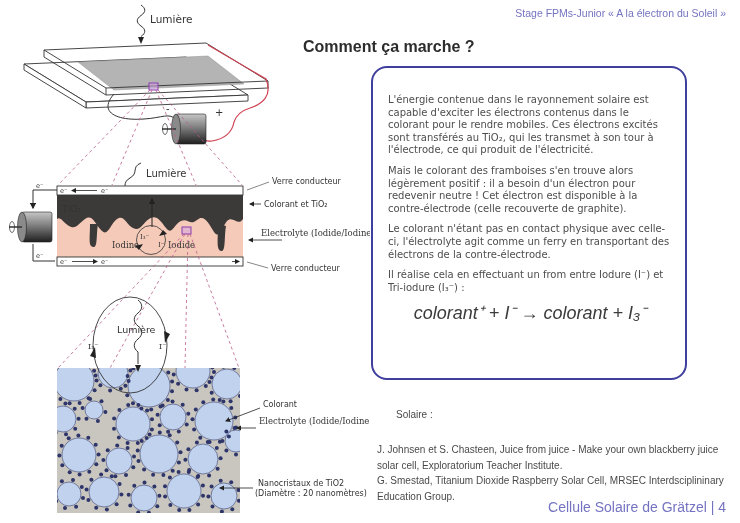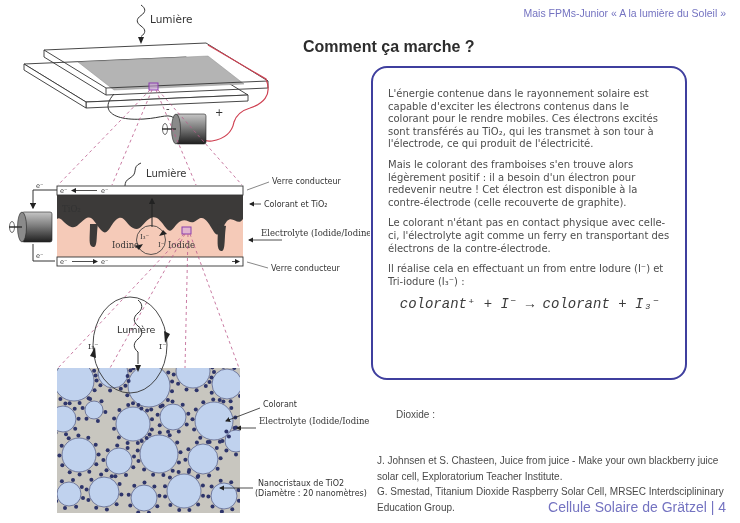--- a/index.html
+++ b/index.html
@@ -1,41 +1,41 @@
 <!DOCTYPE html>
 <html><head>
 <meta charset="utf-8">
 <style>
   *{margin:0;padding:0;box-sizing:border-box}
   html,body{width:740px;height:523px}
   body{background:#fff;font-family:"Liberation Sans",sans-serif;position:relative;overflow:hidden}
   .header{position:absolute;top:7px;right:14px;font-size:10.5px;color:#7473c1}
   .page-title{position:absolute;left:303px;top:38px;font-size:16px;font-weight:bold;color:#2d2d2d}
   .exp-box{position:absolute;left:371px;top:66px;width:316px;height:314px;border:2px solid #3f3f9e;
-           border-radius:16px;padding:20px 13px 6px 15px;color:#4d4d4d;
+           border-radius:16px;padding:26px 13px 6px 15px;color:#4d4d4d;
            font-family:"DejaVu Sans",sans-serif;font-size:10px;line-height:1.26;overflow:hidden}
   .exp-box p{margin-bottom:8px}
-  .formula{font-family:Liberation Mono, monospace;font-style:italic;font-size:14px;text-align:center;
+  .formula{font-family:Liberation Sans, sans-serif;font-style:italic;font-size:18px;text-align:center;
            color:#3c3c3c;margin:1px 0 9px}
   .sources{position:absolute;left:377px;top:409px;width:352px;font-size:10px;color:#4a4a4a}
   .src-head{margin-left:19px}
-  .src-items{margin-top:33px;line-height:1.55}
+  .src-items{margin-top:22px;line-height:1.55}
   .footer{position:absolute;top:499px;right:14px;font-size:14px;color:#7473c1}
   svg text{font-family:"DejaVu Sans",sans-serif;fill:#333}
   svg text.serif{font-family:"DejaVu Serif",serif}
   .fan{stroke:#bb5a8c;stroke-dasharray:3 3;stroke-width:.8;fill:none}
   .wire{fill:none;stroke:#333;stroke-width:1}
   .redwire{fill:none;stroke:#cf4152;stroke-width:1.2}
   .outline{fill:none;stroke:#333;stroke-width:.9}
   .whiteface{fill:#fff;stroke:#333;stroke-width:.9}
 </style>
 </head>
 <body>
 
-<div class="header">Mais FPMs-Junior « A la lumière du Soleil »</div>
+<div class="header">Stage FPMs-Junior « A la électron du Soleil »</div>
 <div class="page-title">Comment ça marche ?</div>
 
 <svg style="position:absolute;left:0;top:0" width="370" height="523" viewBox="0 0 370 523" xmlns="http://www.w3.org/2000/svg">
   <defs>
     <marker id="ah" viewBox="0 0 10 10" refX="8" refY="5" markerWidth="6.5" markerHeight="6.5" orient="auto-start-reverse">
       <path d="M0,0L10,5L0,10z" fill="#222"></path>
     </marker>
     <linearGradient id="mg" x1="0" y1="0" x2="0" y2="1">
       <stop offset="0" stop-color="#c6c6c6"></stop>
       <stop offset=".45" stop-color="#7e7e7e"></stop>
@@ -405,20 +405,20 @@
 
 <div class="exp-box">
   <p>L'énergie contenue dans le rayonnement solaire est capable d'exciter les électrons contenus dans le colorant pour le rendre mobiles. Ces électrons excités sont transférés au TiO₂, qui les transmet à son tour à l'électrode, ce qui produit de l'électricité.</p>
   <p>Mais le colorant des framboises s'en trouve alors légèrement positif : il a besoin d'un électron pour redevenir neutre ! Cet électron est disponible à la contre-électrode (celle recouverte de graphite).</p>
   <p>Le colorant n'étant pas en contact physique avec celle-ci, l'électrolyte agit comme un ferry en transportant des électrons de la contre-électrode.</p>
   <p>Il réalise cela en effectuant un from entre Iodure (I⁻) et Tri-iodure (I₃⁻) :</p>
   <div class="formula">colorant⁺ + I⁻ → colorant + I₃⁻</div>
 </div>
 
 <div class="sources">
-  <div class="src-head">Dioxide :</div>
+  <div class="src-head">Solaire :</div>
   <div class="src-items">
     <div>J. Johnsen et S. Chasteen, Juice from juice - Make your own blackberry juice solar cell, Exploratorium Teacher Institute.</div>
     <div>G. Smestad, Titanium Dioxide Raspberry Solar Cell, MRSEC Interdsciplininary Education Group.</div>
   </div>
 </div>
 
 <div class="footer">Cellule Solaire de Grätzel | 4</div>
 
 </body></html>

